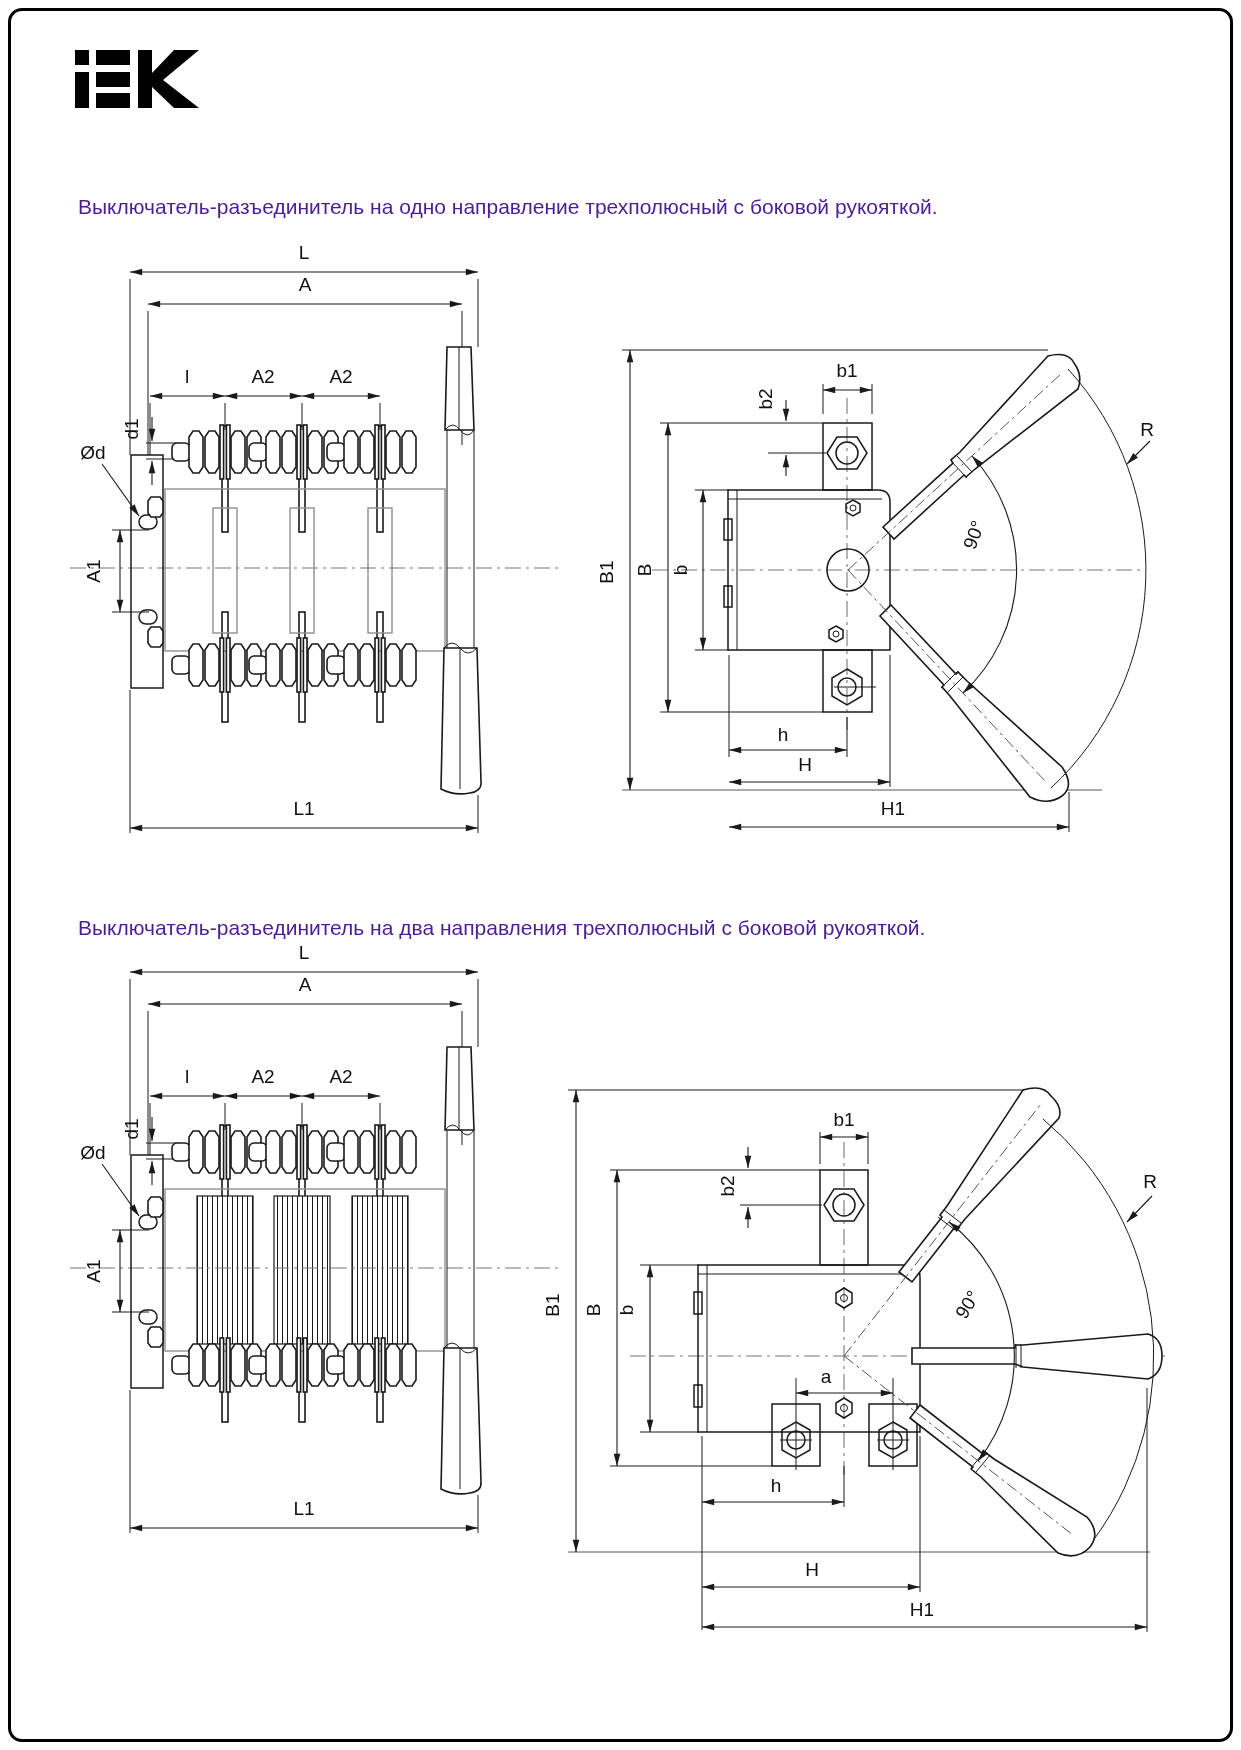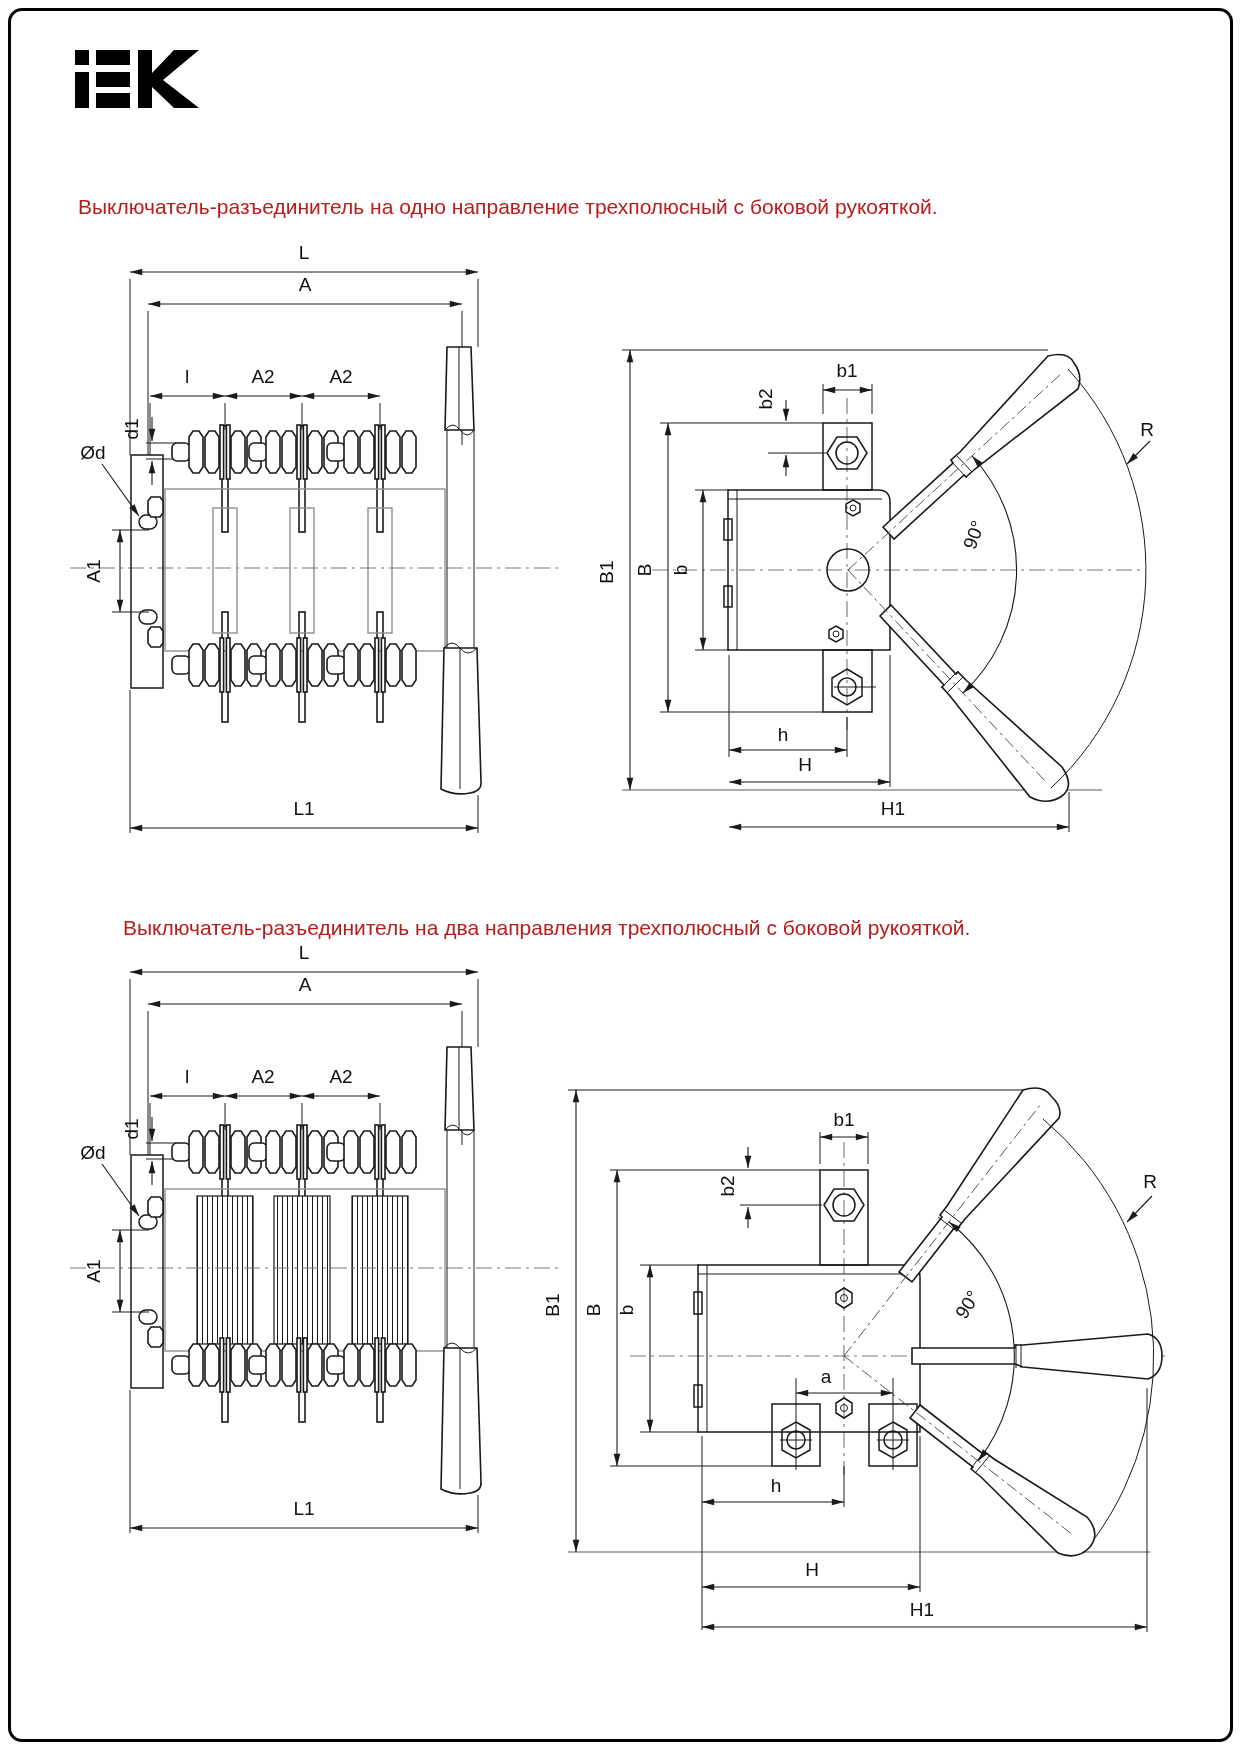--- a/index.html
+++ b/index.html
@@ -1,18 +1,18 @@
 <!DOCTYPE html>
 <html><head>
 <meta charset="utf-8">
 <style>
   html,body{margin:0;padding:0;background:#fff;}
   #page{position:relative;width:1241px;height:1750px;background:#fff;font-family:"Liberation Sans",sans-serif;overflow:hidden;}
   #frame{position:absolute;left:8px;top:8px;right:8px;bottom:8px;border:3px solid #000;border-radius:14px;pointer-events:none;}
-  .ttl{position:absolute;font-size:21px;color:#b91c1c;margin:0;white-space:nowrap;}
+  .ttl{position:absolute;font-size:21px;color:#4c1d95;margin:0;white-space:nowrap;}
   .cap{position:absolute;font-size:21px;color:#111;margin:0;white-space:nowrap;}
   .sr{position:absolute;width:1px;height:1px;overflow:hidden;clip:rect(0 0 0 0);}
   svg{position:absolute;left:0;top:0;}
   .ln  {stroke:#1a1a1a;stroke-width:1.6;fill:#fff;}
   .lnn {stroke:#1a1a1a;stroke-width:1.5;fill:none;}
   .thin{stroke:#1a1a1a;stroke-width:1;fill:none;}
   .gray{stroke:#8f8f8f;stroke-width:1.4;fill:none;}
   .cl  {stroke:#777;stroke-width:1.1;fill:none;stroke-dasharray:16 5 3 5;}
   .axis{stroke:#555;stroke-width:1;fill:none;stroke-dasharray:12 4 3 4;}
   .dim {stroke:#1a1a1a;stroke-width:1.1;fill:none;}
@@ -33,21 +33,21 @@
       <rect x="21" y="22" width="34" height="15"></rect>
       <rect x="21" y="43" width="34" height="15"></rect>
       <rect x="63" y="0" width="14" height="58"></rect>
       <polygon points="77,23 99,0 124,0 88,30 77,35"></polygon>
       <polygon points="88,30 124,58 99,58 77,37 77,30"></polygon>
     </g>
   </svg>
   <span class="sr">iEK</span>
 
   <p class="ttl" style="left:78px;top:195px;">Выключатель-разъединитель на одно направление трехполюсный с боковой рукояткой.</p>
-  <p class="ttl" style="left:78px;top:916px;margin-left:45px;">Выключатель-разъединитель на два направления трехполюсный с боковой рукояткой.</p>
+  <p class="ttl" style="left:78px;top:916px;">Выключатель-разъединитель на два направления трехполюсный с боковой рукояткой.</p>
 
   <svg width="1241" height="1750" viewBox="0 0 1241 1750">
     <defs>
       <marker id="arw" markerWidth="14" markerHeight="10" refX="13" refY="5" orient="auto-start-reverse" markerUnits="userSpaceOnUse">
         <path d="M13,5 L0.8,1.7 L0.8,8.3 Z" fill="#1a1a1a"></path>
       </marker>
       <pattern id="hatch" width="5" height="10" patternUnits="userSpaceOnUse">
         <rect width="5" height="10" fill="#fff"></rect>
         <line x1="2.5" y1="0" x2="2.5" y2="10" stroke="#1a1a1a" stroke-width="1"></line>
       </pattern>

